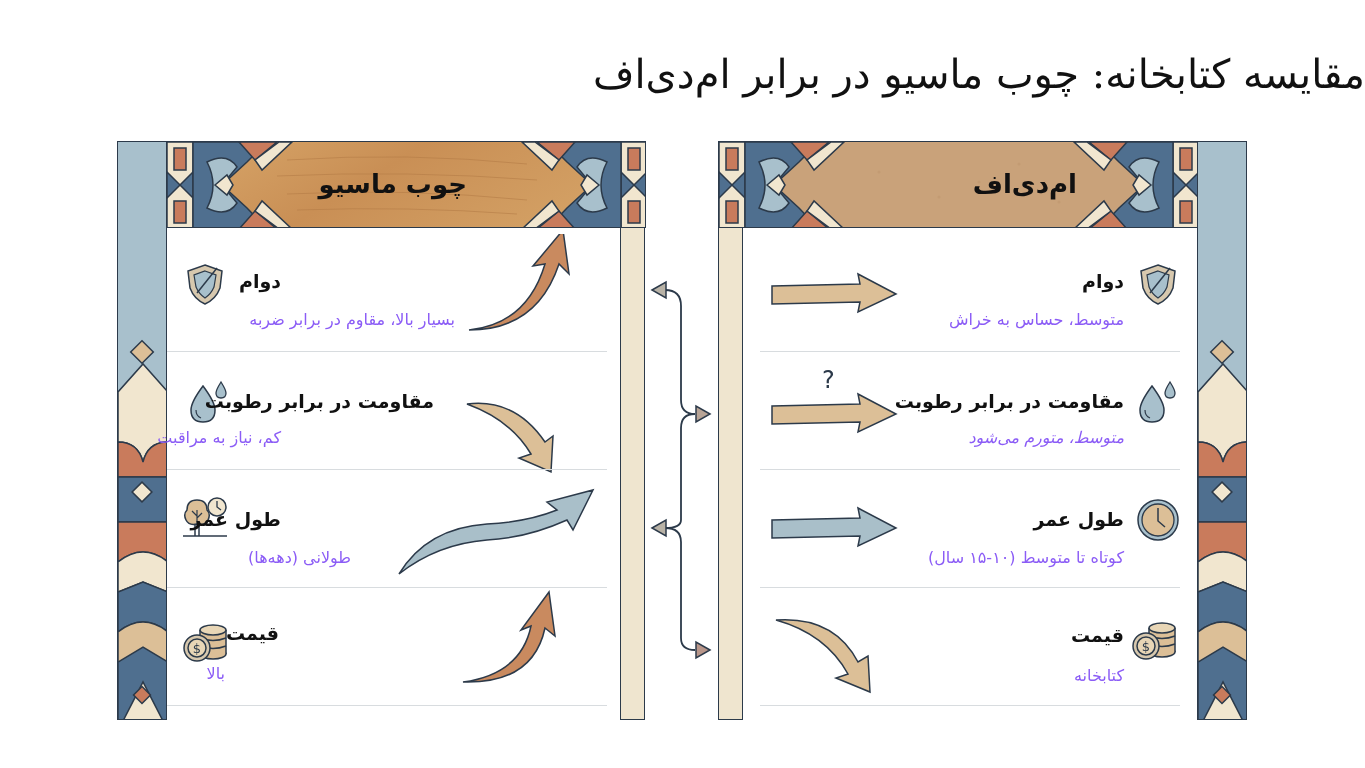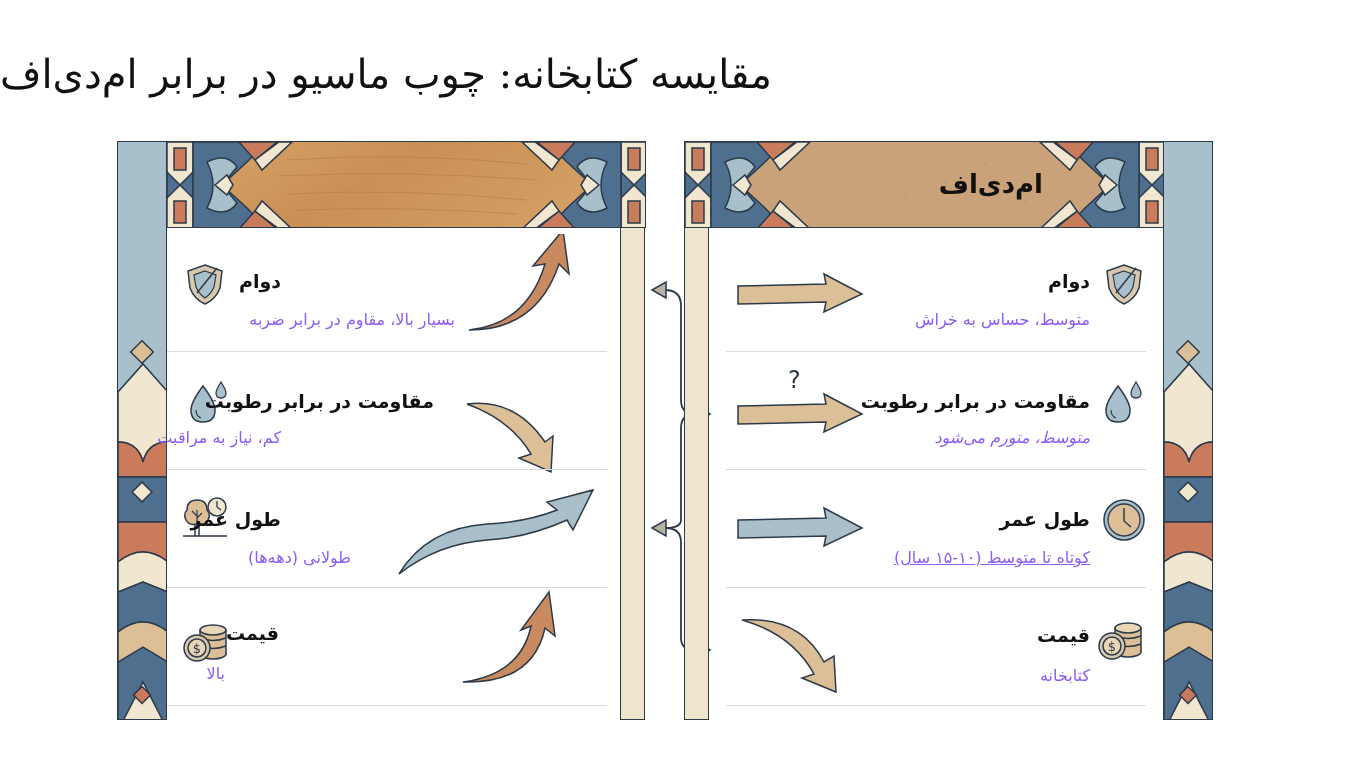--- a/index.html
+++ b/index.html
@@ -1,17 +1,17 @@
 <!DOCTYPE html>
 <html><head>
 <meta charset="utf-8">
 <style>
   html,body{margin:0;padding:0;}
   body{width:1365px;height:768px;background:#ffffff;position:relative;overflow:hidden;font-family:"DejaVu Sans",sans-serif;color:#1b1b1b;}
-  .title{position:absolute;left:0;top:44px;width:1365px;text-align:left;font-family:"DejaVu Serif",serif;font-size:40px;line-height:60px;direction:rtl;color:#111;}
+  .title{position:absolute;left:0;top:44px;width:1365px;text-align:right;font-family:"DejaVu Serif",serif;font-size:40px;line-height:60px;direction:rtl;color:#111;}
   .panel{position:absolute;top:141px;height:580px;}
   .strip{position:absolute;top:0;width:50px;height:579px;background:#a8c0cc;border:1.5px solid #2c3a4a;box-sizing:border-box;overflow:hidden;}
   .hdr{position:absolute;top:0;height:87px;border:1.5px solid #2c3a4a;box-sizing:border-box;overflow:hidden;}
   .hdr-title{position:absolute;top:0;height:84px;line-height:84px;font-size:26px;font-weight:bold;direction:rtl;color:#111;}
   .wood-strip{position:absolute;top:87px;width:25px;height:492px;background:#efe5cf;border:1.5px solid #2c3a4a;border-top:none;box-sizing:border-box;}
   .row{position:absolute;height:118px;}
   .row .sep{position:absolute;bottom:0;height:1.5px;background:#d8dcdf;}
   .row .label{position:absolute;font-size:19px;font-weight:bold;direction:rtl;white-space:nowrap;color:#111;}
   .row .val{position:absolute;font-size:16px;direction:rtl;white-space:nowrap;color:#8b5cf6;}
   .icon{position:absolute;width:44px;height:44px;}
@@ -85,20 +85,21 @@
         <path d="M26 30 L13 43 L26 56 Z" fill="#4f6f8f"></path>
         <path d="M26 0 L100 0 L80 20 L55 43 L80 66 L100 87 L26 87 Z" fill="#4f6f8f"></path>
         <path d="M40 20 Q60 10 70 25 L55 43 L70 61 Q60 76 40 66 Q52 43 40 20 Z" fill="#a8c0cc"></path>
         <path d="M48 43 L60 33 L66 43 L60 53 Z" fill="#f1e6cf"></path>
         <path d="M72 0 L110 0 L88 18 Z" fill="#c97b5c"></path>
         <path d="M72 87 L110 87 L88 69 Z" fill="#c97b5c"></path>
         <path d="M88 18 L112 0 L125 0 L95 28 Z" fill="#f1e6cf"></path>
         <path d="M88 69 L112 87 L125 87 L95 59 Z" fill="#f1e6cf"></path>
       </g>
     </svg>
+    <div class="hdr-title" style="left:120px;width:180px;text-align:right;">چوب ماسیو</div>
   </div>
 
   <div class="wood-strip" style="left:503px;"></div>
 
   <div class="row" style="left:50px;top:93px;width:440px;">
     <div class="icon" style="left:16px;top:28px;">
       <svg width="44" height="44" viewBox="0 0 44 44">
           <path d="M22 3 L39 9 L37 26 Q33 37 22 42 Q11 37 7 26 L5 9 Z" fill="#d7c8ae" stroke="#2c3a4a" stroke-width="1.5"></path>
           <path d="M22 9 L33 13 L31 25 Q28 32 22 36 Q16 32 13 25 L11 13 Z" fill="#a8c0cc" stroke="#2c3a4a" stroke-width="1.2"></path>
           <path d="M14 31 L34 6" stroke="#2c3a4a" stroke-width="1.5"></path>
@@ -178,21 +179,21 @@
     <path d="M15 258 Q31 258 31 272 L31 368 Q31 380 45 380"></path>
   </g>
   <g stroke="#2c3a4a" stroke-width="1.5">
     <path d="M2 20 L16 12 L16 28 Z" fill="#b8b2a6"></path>
     <path d="M60 144 L46 136 L46 152 Z" fill="#b8a496"></path>
     <path d="M2 258 L16 250 L16 266 Z" fill="#b8b2a6"></path>
     <path d="M60 380 L46 372 L46 388 Z" fill="#b8968a"></path>
   </g>
 </svg>
 
-<div class="panel" style="left:684px;width:432px;">
+<div class="panel" style="left:718px;width:432px;">
   <div class="strip" style="left:479px;">
     <svg width="50" height="579" viewBox="0 0 50 579">
       <g stroke="#2c3a4a" stroke-width="1.5">
         <rect x="16" y="202" width="16" height="16" transform="rotate(45 24 210)" fill="#dcbf97"></rect>
         <path d="M0 250 L25 222 L50 250 L50 300 Q30 300 25 320 Q20 300 0 300 Z" fill="#f1e6cf"></path>
         <path d="M0 300 Q20 300 25 320 Q30 300 50 300 L50 335 L0 335 Z" fill="#c97b5c"></path>
         <path d="M0 335 L50 335 L50 380 L0 380 Z" fill="#4f6f8f"></path>
         <rect x="17" y="343" width="14" height="14" transform="rotate(45 24 350)" fill="#f1e6cf"></rect>
         <path d="M0 380 L50 380 L50 420 Q25 400 0 420 Z" fill="#c97b5c"></path>
         <path d="M0 420 Q25 400 50 420 L50 450 L25 440 L0 450 Z" fill="#f1e6cf"></path>
@@ -275,21 +276,21 @@
     </div>
     <div class="qmark" style="left:62px;top:14px;">?</div>
     <svg class="arrow" width="130" height="44" style="left:10px;top:40px;" viewBox="0 0 130 44">
         <path d="M2 14 L90 12 L88 2 L126 22 L88 40 L90 30 L2 32 Z" fill="#dcbf97" stroke="#2c3a4a" stroke-width="1.5"></path>
       </svg>
     <div class="sep" style="left:0;width:420px;"></div>
   </div>
 
   <div class="row" style="left:42px;top:329px;width:420px;">
     <div class="label" style="right:56px;top:38px;">طول عمر</div>
-    <div class="val" style="right:56px;top:78px;text-decoration:underline;">کوتاه تا متوسط (۱۰-۱۵ سال)</div>
+    <div class="val" style="right:56px;top:78px;">کوتاه تا متوسط (۱۰-۱۵ سال)</div>
     <div class="icon" style="right:0;top:28px;">
       <svg width="44" height="44" viewBox="0 0 44 44">
           <circle cx="22" cy="22" r="20" fill="#a8c0cc" stroke="#2c3a4a" stroke-width="1.5"></circle>
           <circle cx="22" cy="22" r="16" fill="#dcbf97" stroke="#2c3a4a" stroke-width="1.3"></circle>
           <path d="M22 10 L22 23 L29 29" fill="none" stroke="#2c3a4a" stroke-width="1.5"></path>
         </svg>
     </div>
     <svg class="arrow" width="130" height="44" style="left:10px;top:36px;" viewBox="0 0 130 44">
         <path d="M2 14 L90 12 L88 2 L126 22 L88 40 L90 30 L2 32 Z" fill="#a9bfc9" stroke="#2c3a4a" stroke-width="1.5"></path>
       </svg>

